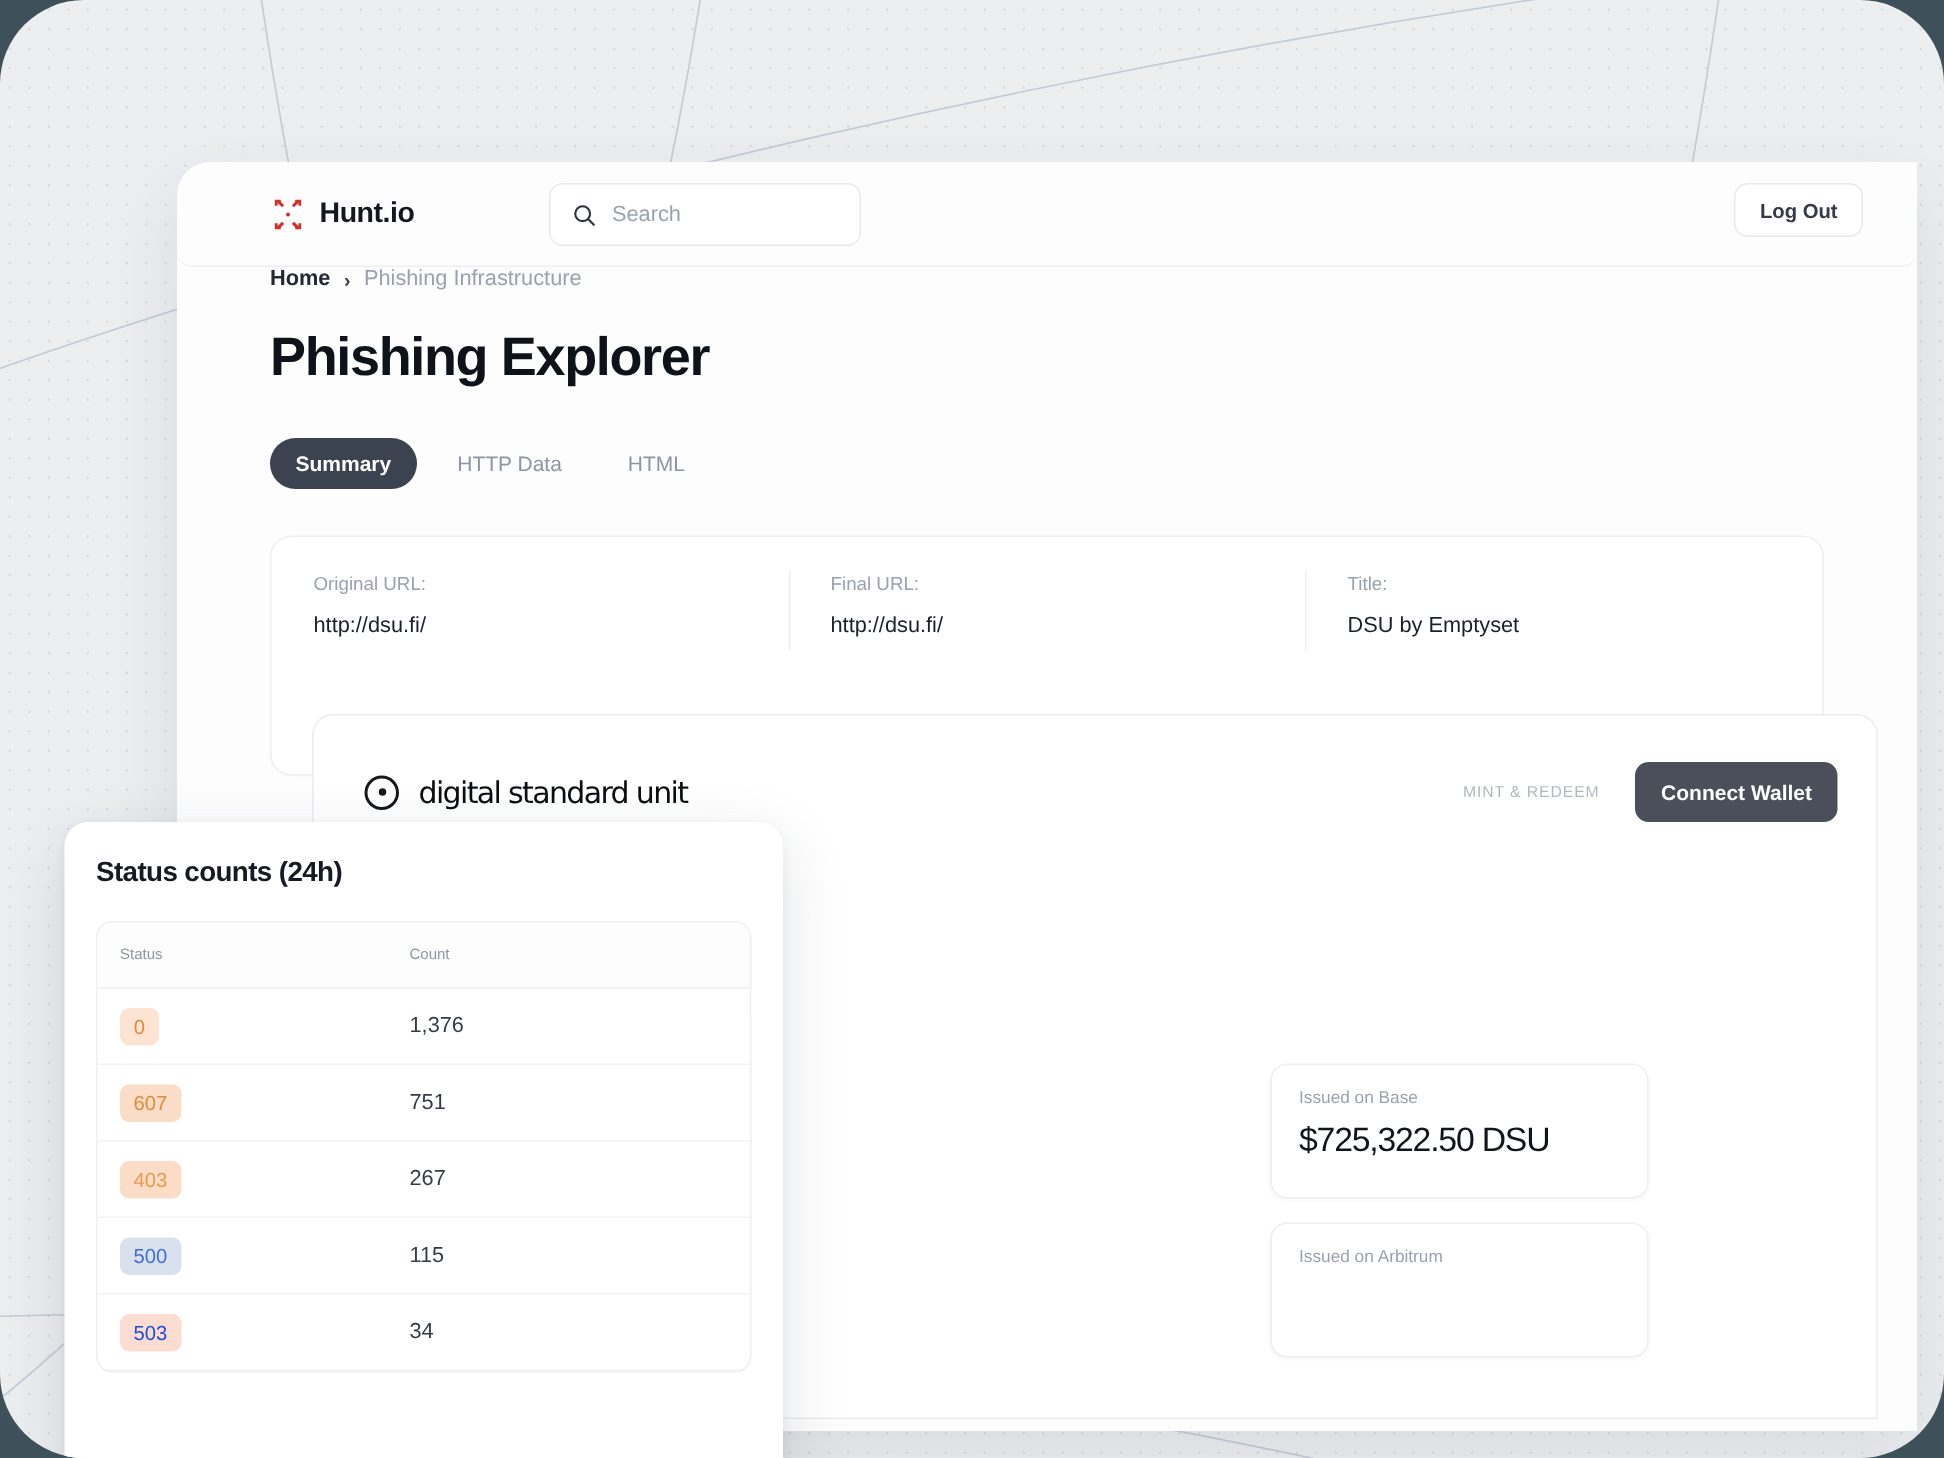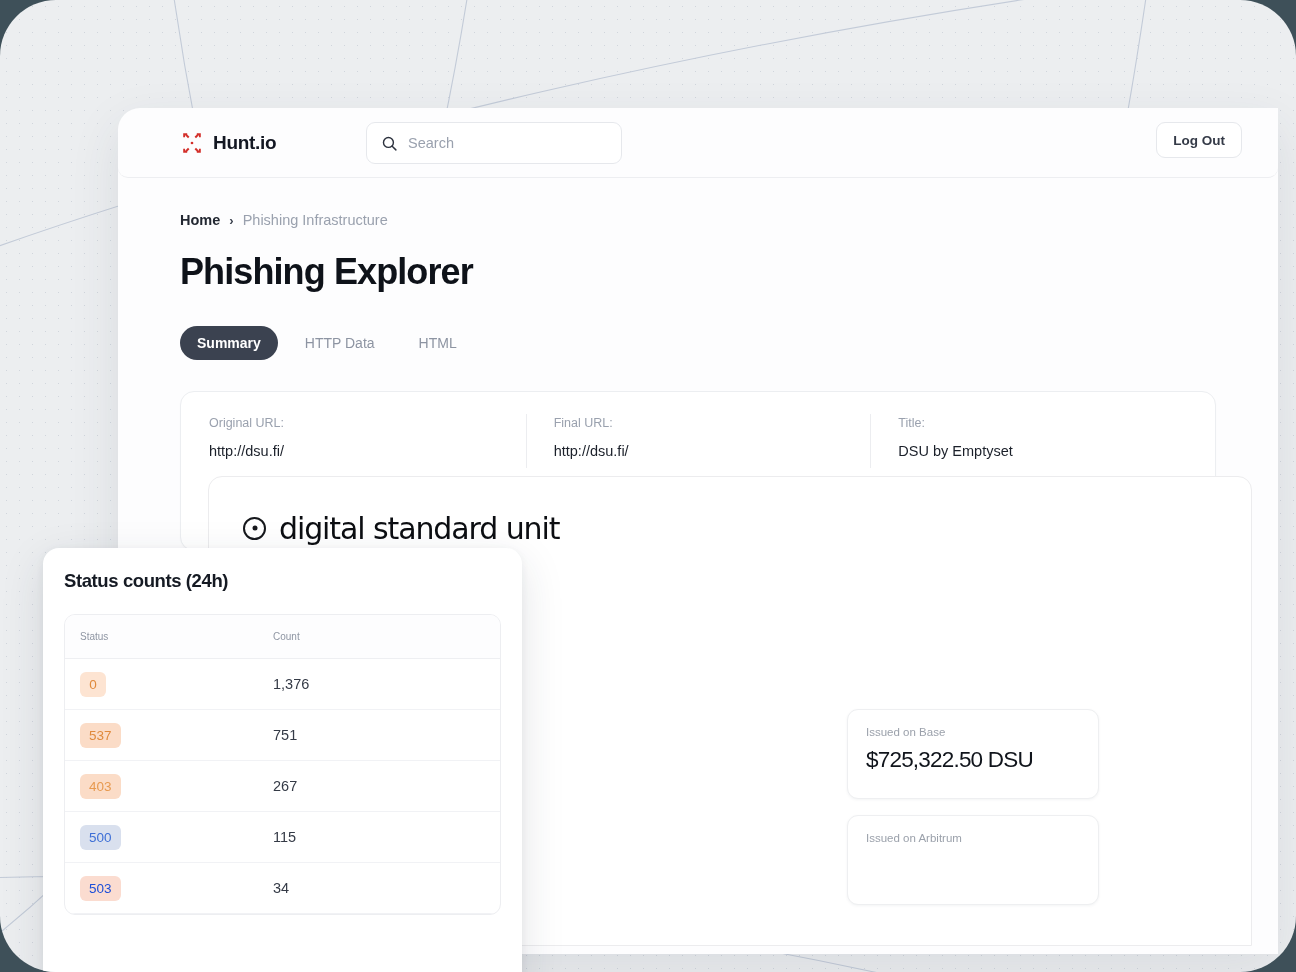--- a/index.html
+++ b/index.html
@@ -64,21 +64,21 @@
     display: flex; align-items: center; gap: 9px;
   }
   .logo-mark { width: 24px; height: 24px; display: block; }
   .logo-text {
     font-size: 19px; font-weight: bold; color: #131722;
     letter-spacing: -0.3px;
   }
 
   .searchbox {
     position: absolute; left: 248px; top: 14px;
-    width: 256px; height: 42px;
+    width: 208px; height: 42px;
     border: 1px solid #e6e8ec; border-radius: 9px;
     background: #fff;
     display: flex; align-items: center; gap: 10px;
     padding: 0 14px;
   }
   .search-ico { width: 17px; height: 17px; flex: none; color: #2c323e; }
   .search-ph { font-size: 14.5px; color: #9aa1ae; }
 
   .logout-btn {
     position: absolute; right: 36px; top: 14px;
@@ -89,21 +89,20 @@
     display: flex; align-items: center;
     font-family: "Liberation Sans", sans-serif;
     cursor: pointer;
   }
 
   
   .app-body { padding: 0 62px; }
 
   .breadcrumb {
     display: flex; align-items: center; gap: 9px;
-    margin-top: 34px;
     font-size: 14.5px;
   }
   .bc-home { color: #232832; font-weight: bold; cursor: pointer; }
   .bc-sep { color: #3b414e; font-weight: bold; font-size: 13px; }
   .bc-cur { color: #9aa1ae; }
 
   .page-title {
     margin-top: 23px;
     font-size: 36px; font-weight: bold; letter-spacing: -0.9px;
     color: #0e1219;
@@ -155,21 +154,21 @@
   .pv-circle {
     width: 23px; height: 23px; border-radius: 50%;
     border: 2px solid #16181c; position: relative; flex: none;
   }
   .pv-circle::after {
     content: ""; position: absolute; left: 50%; top: 50%;
     transform: translate(-50%,-50%);
     width: 5px; height: 5px; border-radius: 50%; background: #16181c;
   }
   .pv-brand {
-    font-size: 30px; color: #0c0e12; letter-spacing: -1.1px;
+    font-size: 20px; color: #0c0e12; letter-spacing: -1.1px;
     font-family: "DejaVu Sans", sans-serif;
   }
   .pv-right { margin-left: auto; display: flex; align-items: center; gap: 24px; }
   .pv-mint { font-size: 10.5px; letter-spacing: 0.6px; color: #b3b7bf; }
   .pv-wallet {
     background: #4a4f59; color: #fff;
     font-size: 14px; font-weight: bold;
     padding: 12px 17px; border-radius: 9px;
     font-family: "Liberation Sans", sans-serif;
     border: none; cursor: pointer;
@@ -326,20 +325,24 @@
         </div>
       </div>
     </div>
 
     <div class="preview">
       <div class="pv-head">
         <div class="pv-logo">
           <span class="pv-circle"></span>
           <span class="pv-brand">digital standard unit</span>
         </div>
+        <div class="pv-right">
+          <span class="pv-mint">MINT &amp; REDEEM</span>
+          <button class="pv-wallet">Connect Wallet</button>
+        </div>
       </div>
 
       <div class="pv-hero">
         <div class="pv-headline">Grade</div>
         <div class="pv-para">
           <div>ess stablecoin wrapper</div>
           <div>pstream risks for their</div>
         </div>
 
         <div class="pv-cards">
@@ -362,21 +365,21 @@
         <div class="sc-row sc-head">
           <div class="sc-c1">Status</div>
           <div class="sc-c2">Count</div>
         </div>
         <div id="sc-rows">
             <div class="sc-row sc-body-row">
               <div class="sc-c1"><span class="badge" style="background: rgb(253, 228, 210); color: rgb(224, 138, 60);">0</span></div>
               <div class="sc-c2 sc-count">1,376</div>
             </div>
             <div class="sc-row sc-body-row">
-              <div class="sc-c1"><span class="badge" style="background: rgb(251, 220, 199); color: rgb(224, 138, 60);">537</span></div>
+              <div class="sc-c1"><span class="badge" style="background: rgb(251, 220, 199); color: rgb(224, 138, 60);">607</span></div>
               <div class="sc-c2 sc-count">751</div>
             </div>
             <div class="sc-row sc-body-row">
               <div class="sc-c1"><span class="badge" style="background: rgb(251, 220, 199); color: rgb(231, 154, 80);">403</span></div>
               <div class="sc-c2 sc-count">267</div>
             </div>
             <div class="sc-row sc-body-row">
               <div class="sc-c1"><span class="badge" style="background: rgb(217, 224, 238); color: rgb(62, 111, 214);">500</span></div>
               <div class="sc-c2 sc-count">115</div>
             </div>

